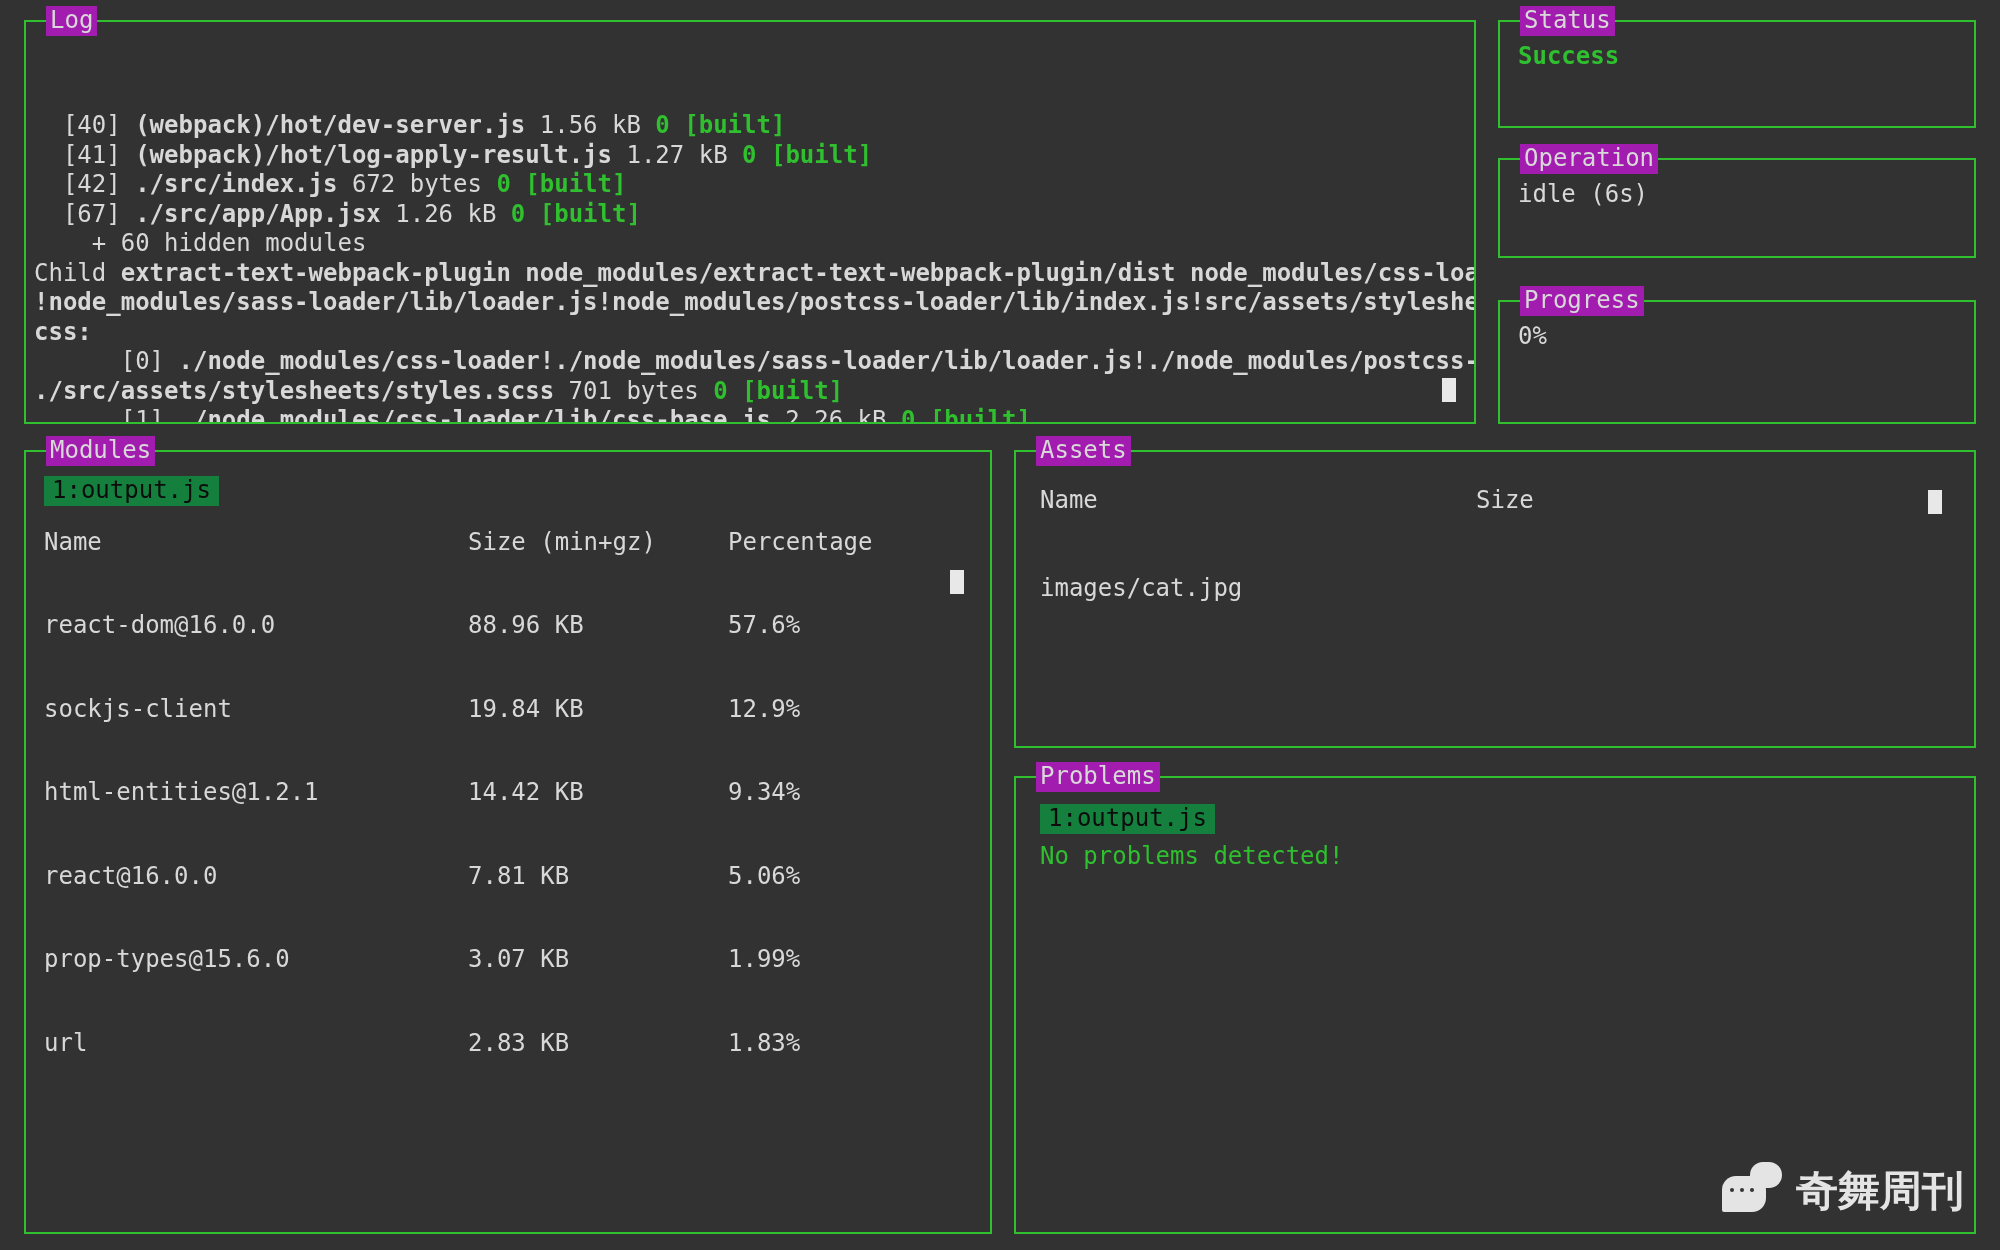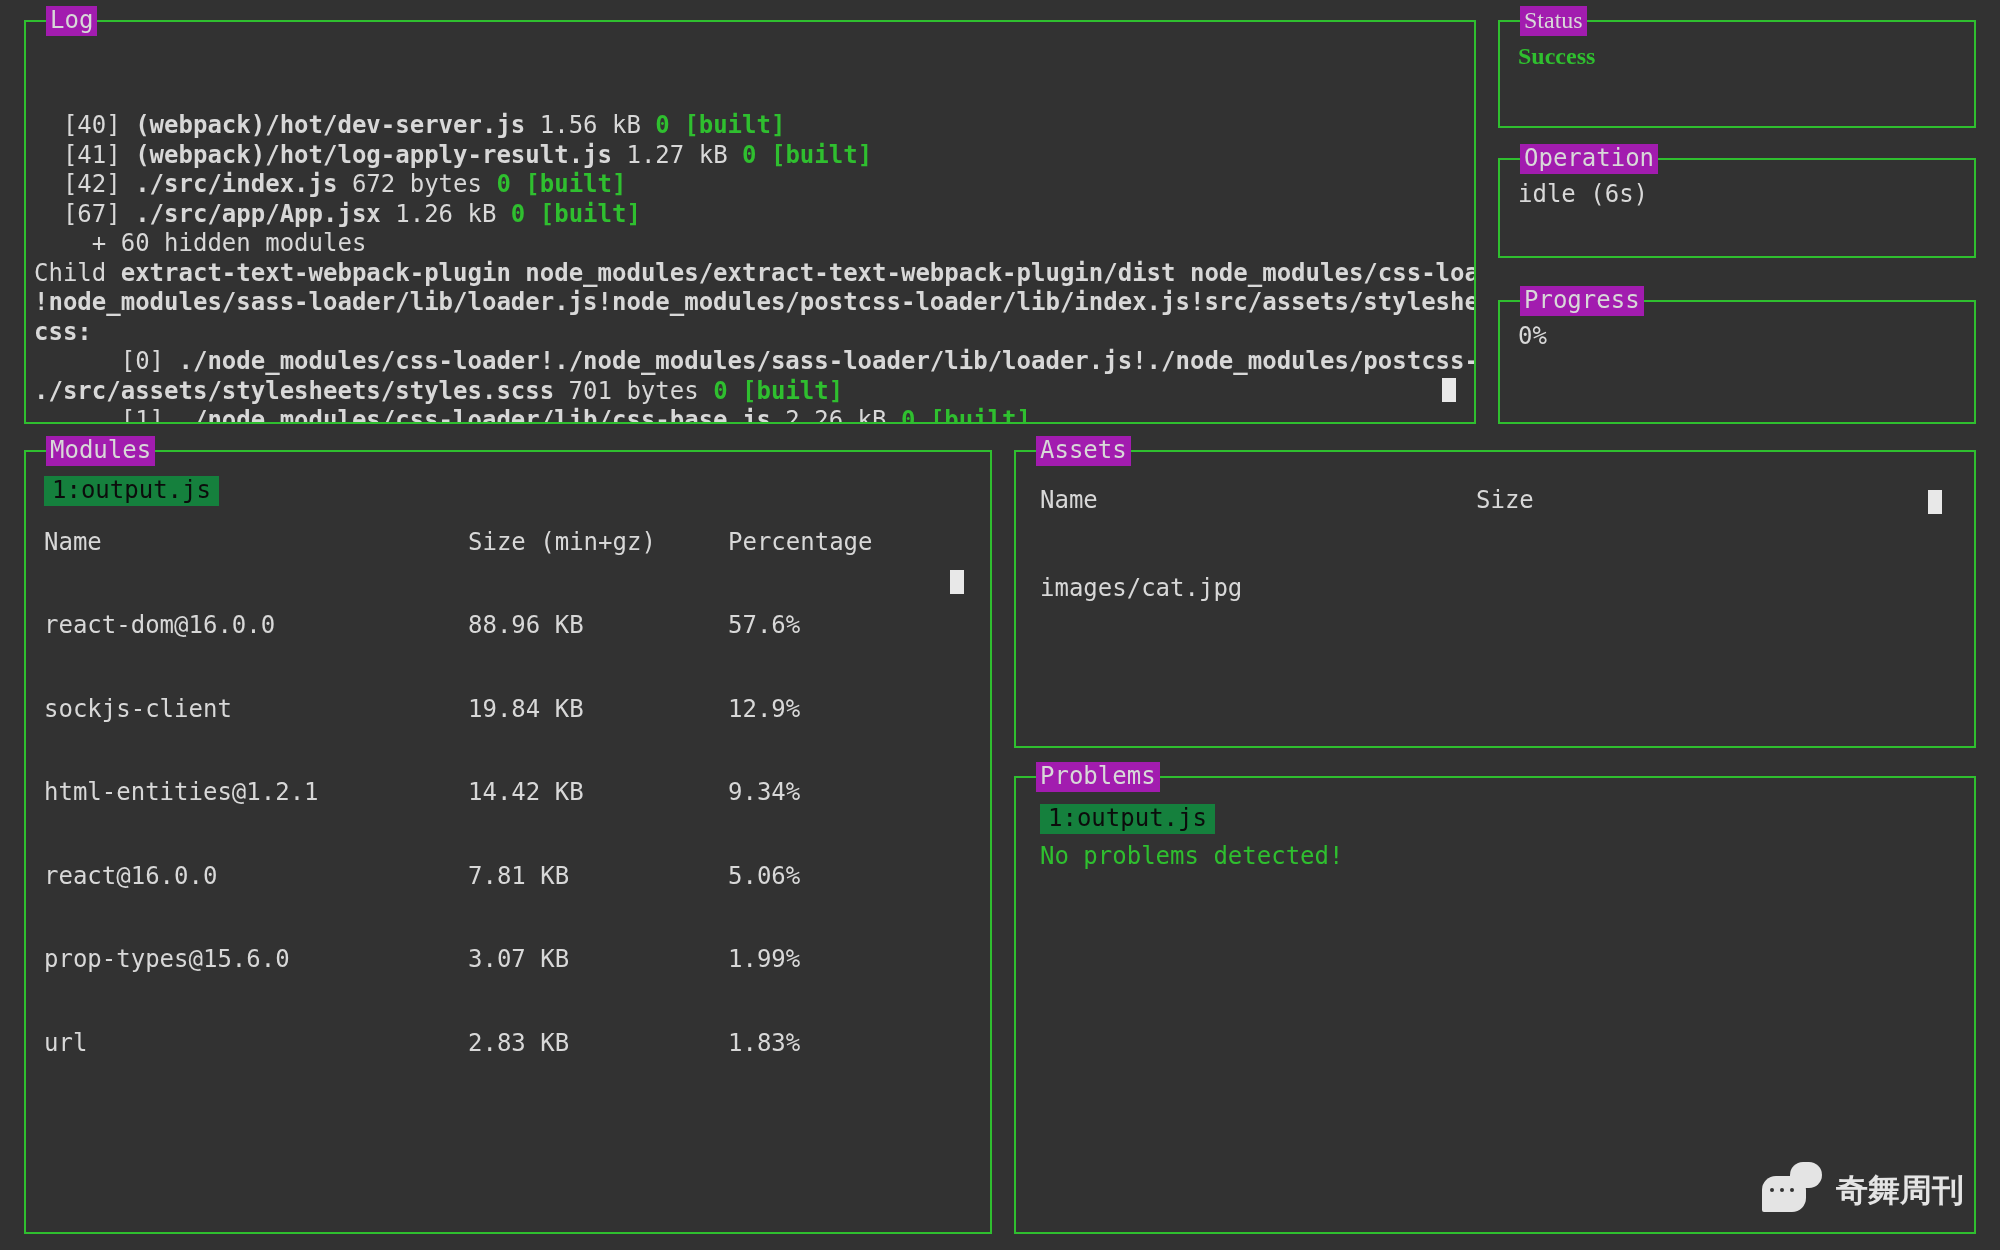--- a/index.html
+++ b/index.html
@@ -33,21 +33,21 @@
   }
   .panel-body {
     padding: 20px 18px 10px 18px;
     width: 100%;
     height: 100%;
     overflow: hidden;
   }
 
   
   .log      { left: 24px;  top: 20px;  width: 1452px; height: 404px; }
-  .status   { left: 1498px; top: 20px;  width: 478px;  height: 108px; font-family: Liberation Serif, serif; }
+  .status   { left: 1498px; top: 20px;  width: 478px;  height: 108px; }
   .operation{ left: 1498px; top: 158px; width: 478px;  height: 100px; }
   .progress { left: 1498px; top: 300px; width: 478px;  height: 124px; }
   .modules  { left: 24px;  top: 450px; width: 968px;  height: 784px; }
   .assets   { left: 1014px; top: 450px; width: 962px;  height: 298px; }
   .problems { left: 1014px; top: 776px; width: 962px;  height: 458px; }
 
   .green { color: #2fbf2f; }
   .bold  { font-weight: bold; }
   .green-bold { color: #2fbf2f; font-weight: bold; }
 
@@ -105,21 +105,21 @@
 
   .watermark {
     position: absolute;
     right: 36px;
     bottom: 28px;
     display: flex;
     align-items: center;
     gap: 12px;
     color: #f0f0f0;
     font-family: "PingFang SC","Microsoft YaHei",sans-serif;
-    font-size: 32px;
+    font-size: 42px;
     font-weight: 600;
     opacity: 0.94;
   }
   .wm-icon {
     width: 62px; height: 62px;
     position: relative;
   }
   .wm-icon::before, .wm-icon::after {
     content: "";
     position: absolute;

